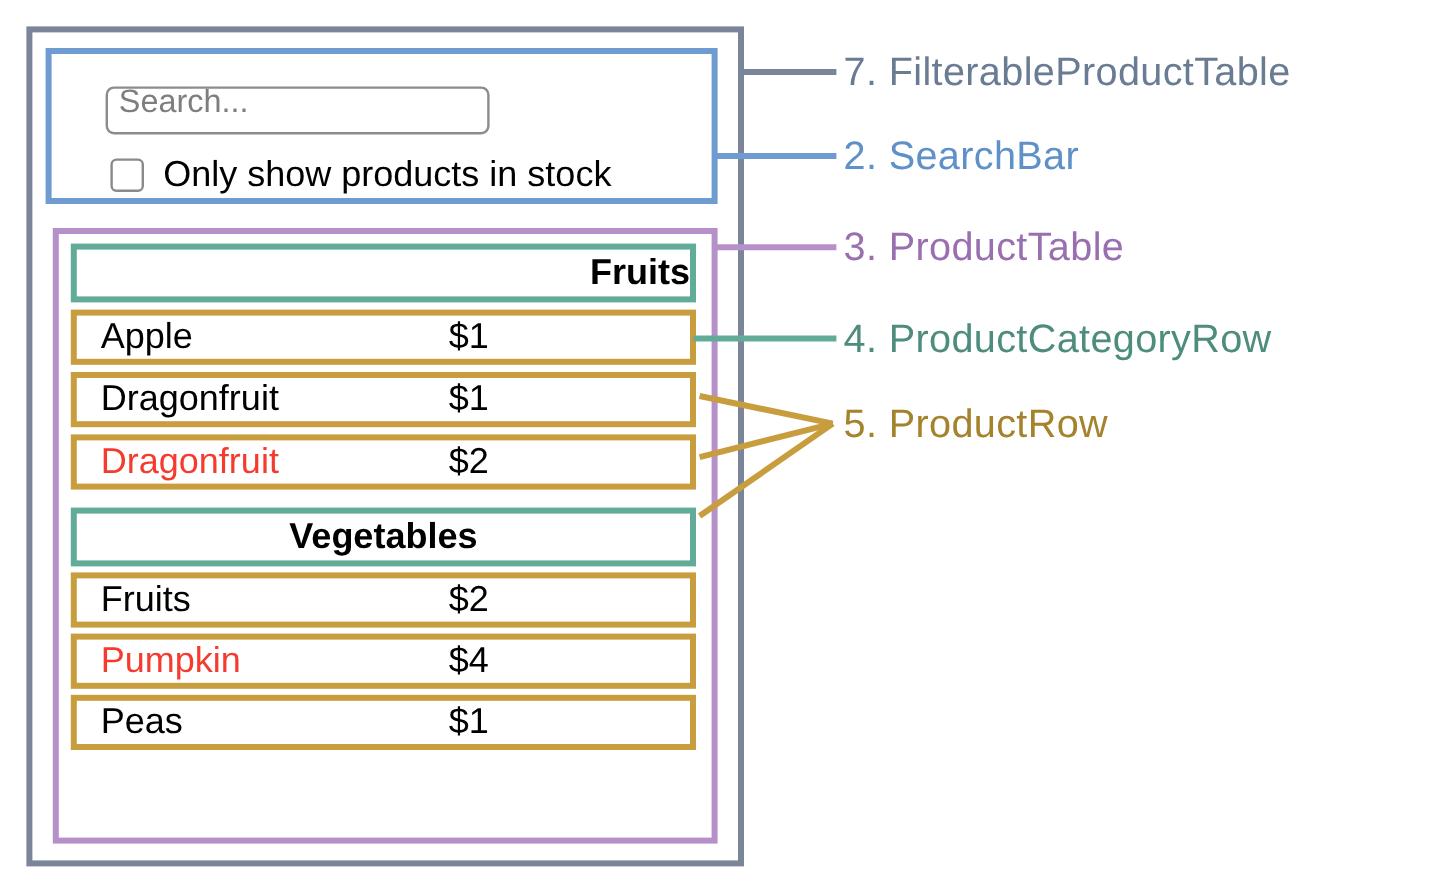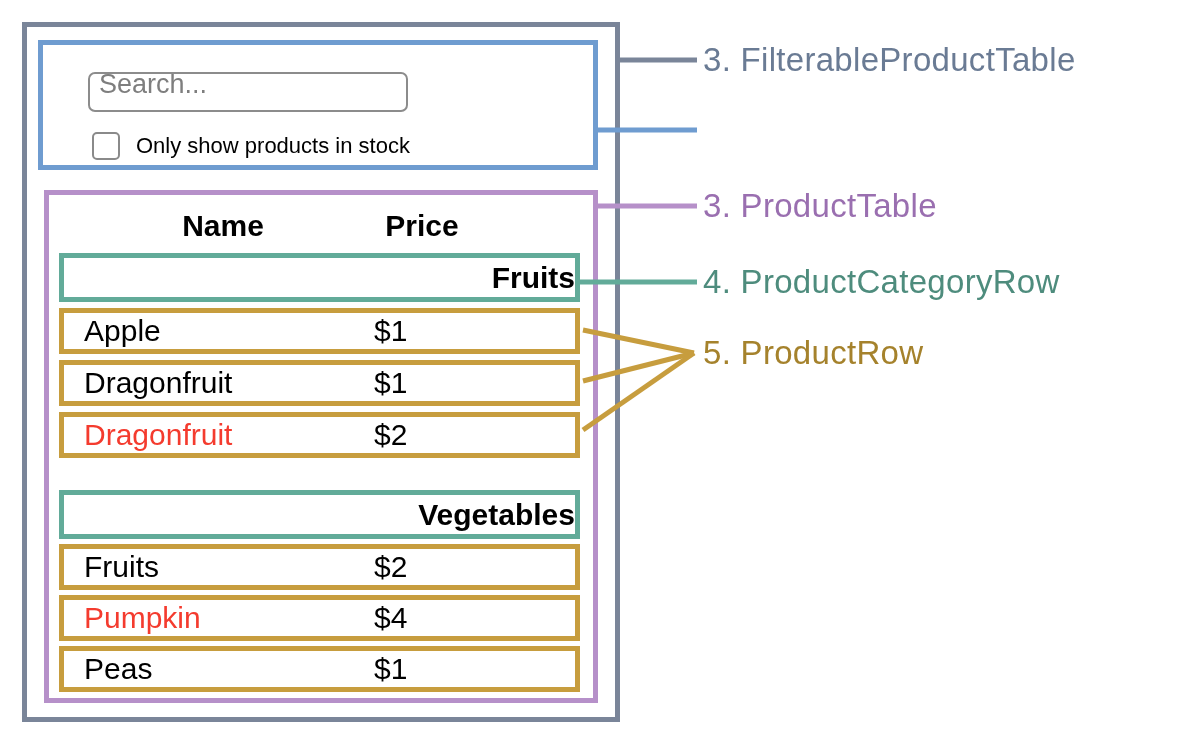--- a/index.html
+++ b/index.html
@@ -11,33 +11,33 @@
   
   #outer-box{left:22px;top:22px;width:598px;height:700px;border:5px solid #7a8599;background:#fff;}
   #searchbar-box{left:38px;top:40px;width:560px;height:130px;border:5px solid #6f9cd0;background:#fff;}
   #search-input{
     left:88px;top:72px;width:320px;height:40px;border:2px solid #8c8c8c;border-radius:7px;
     font-family:"Liberation Sans","DejaVu Sans",sans-serif;font-size:27px;color:#222;padding:0 0 16px 9px;outline:none;background:#fff;
   }
   #search-input::placeholder{color:#7e7e7e;opacity:1;}
   #checkbox-row{left:92px;top:129px;height:34px;display:flex;align-items:center;gap:16px;}
   #checkbox{width:28px;height:28px;border:2px solid #8a8a8a;border-radius:5px;box-sizing:border-box;background:#fff;cursor:pointer;}
-  #checkbox-label{font-size:22px;color:#000;white-space:nowrap;}
+  #checkbox-label{font-size:30px;color:#000;white-space:nowrap;}
   
   #product-table-box{left:44px;top:190px;width:554px;height:513px;border:5px solid #b690c9;background:#fff;}
   #table-header{position:relative;height:38px;margin-top:12px;}
   #table-header span{position:absolute;top:0;line-height:38px;font-weight:bold;font-size:30px;color:#000;transform:translateX(-50%);}
   #header-name{left:174px;}
   #header-price{left:373px;}
   .cat-row{
     box-sizing:border-box;margin-left:10px;width:521px;height:49px;border:5px solid #62ab99;background:#fff;
     display:flex;align-items:center;justify-content:center;font-weight:bold;font-size:30px;color:#000;
   }
   .cat-row.first{margin-top:8px;justify-content:flex-end;}
-  .cat-row.later{margin-top:32px;justify-content:flex-end;}
+  .cat-row.later{margin-top:15px;}
   .prod-row{
     box-sizing:border-box;position:relative;margin-left:10px;width:521px;height:46px;border:5px solid #c79d3e;background:#fff;
     display:flex;align-items:center;font-size:30px;color:#000;
   }
   .prod-row.g6{margin-top:6px;}
   .prod-row.g5{margin-top:5px;}
   .prod-name{padding-left:20px;}
   .prod-price{position:absolute;left:310px;}
   
   .legend-label{
@@ -63,24 +63,20 @@
 
   <input id="search-input" class="abs" type="text" placeholder="Search..." style="">
 
   <div id="checkbox-row" class="abs">
     <div id="checkbox"></div>
     <span id="checkbox-label">Only show products in stock</span>
   </div>
 
   <div id="product-table-box" class="abs" style="border-color: rgb(182, 144, 201);">
 
-    <div id="table-header">
-      <span id="header-name">Name</span>
-      <span id="header-price">Price</span>
-    </div>
 
     <div class="cat-row first" style="border-color: rgb(98, 171, 153);">
       <span>Fruits</span>
     </div>
 
     <div class="prod-row g6" style="border-color: rgb(199, 157, 62);">
       <span class="prod-name">Apple</span>
       <span class="prod-price">$1</span>
     </div>
     <div class="prod-row g6" style="border-color: rgb(199, 157, 62);">
@@ -113,18 +109,19 @@
   <svg id="connector-svg" viewBox="0 0 1200 744" xmlns="http://www.w3.org/2000/svg">
     <line x1="620" y1="60" x2="697" y2="60" stroke-width="5" style="stroke: rgb(122, 133, 153);"></line>
     <line x1="595" y1="130" x2="697" y2="130" stroke-width="5" style="stroke: rgb(111, 156, 208);"></line>
     <line x1="595" y1="206" x2="697" y2="206" stroke-width="5" style="stroke: rgb(182, 144, 201);"></line>
     <line x1="578" y1="282" x2="697" y2="282" stroke-width="5" style="stroke: rgb(98, 171, 153);"></line>
     <line x1="583" y1="330" x2="694" y2="353" stroke-width="5" style="stroke: rgb(199, 157, 62);"></line>
     <line x1="583" y1="381" x2="694" y2="353" stroke-width="5" style="stroke: rgb(199, 157, 62);"></line>
     <line x1="583" y1="430" x2="694" y2="353" stroke-width="5" style="stroke: rgb(199, 157, 62);"></line>
   </svg>
 
-  <div id="legend-1" class="legend-label" style="color: rgb(106, 123, 148);">3. FilterableProductTable</div>
+  <div id="legend-1" class="legend-label" style="color: rgb(106, 123, 148);">7. FilterableProductTable</div>
+  <div id="legend-2" class="legend-label" style="color: rgb(95, 144, 199);">2. SearchBar</div>
   <div id="legend-3" class="legend-label" style="color: rgb(154, 111, 176);">3. ProductTable</div>
   <div id="legend-4" class="legend-label" style="color: rgb(78, 140, 125);">4. ProductCategoryRow</div>
   <div id="legend-5" class="legend-label" style="color: rgb(165, 130, 44);">5. ProductRow</div>
 
 </div>
 
 </body></html>

